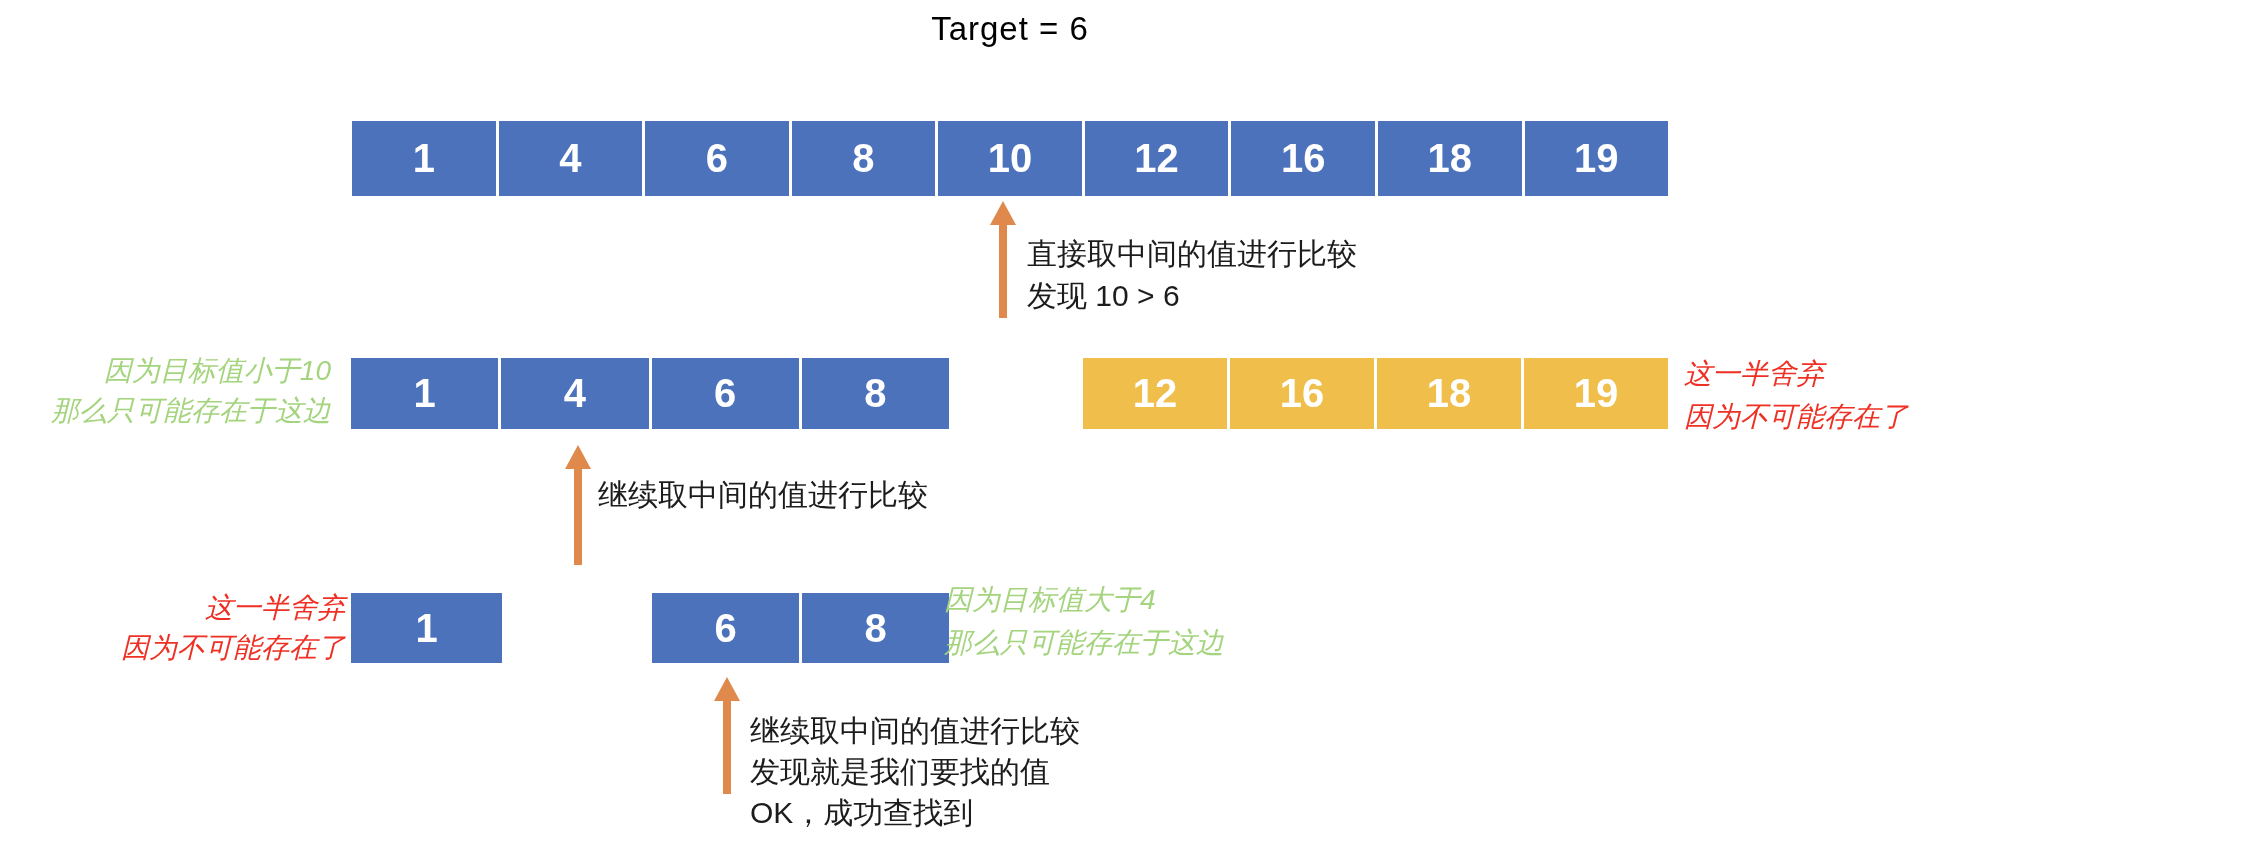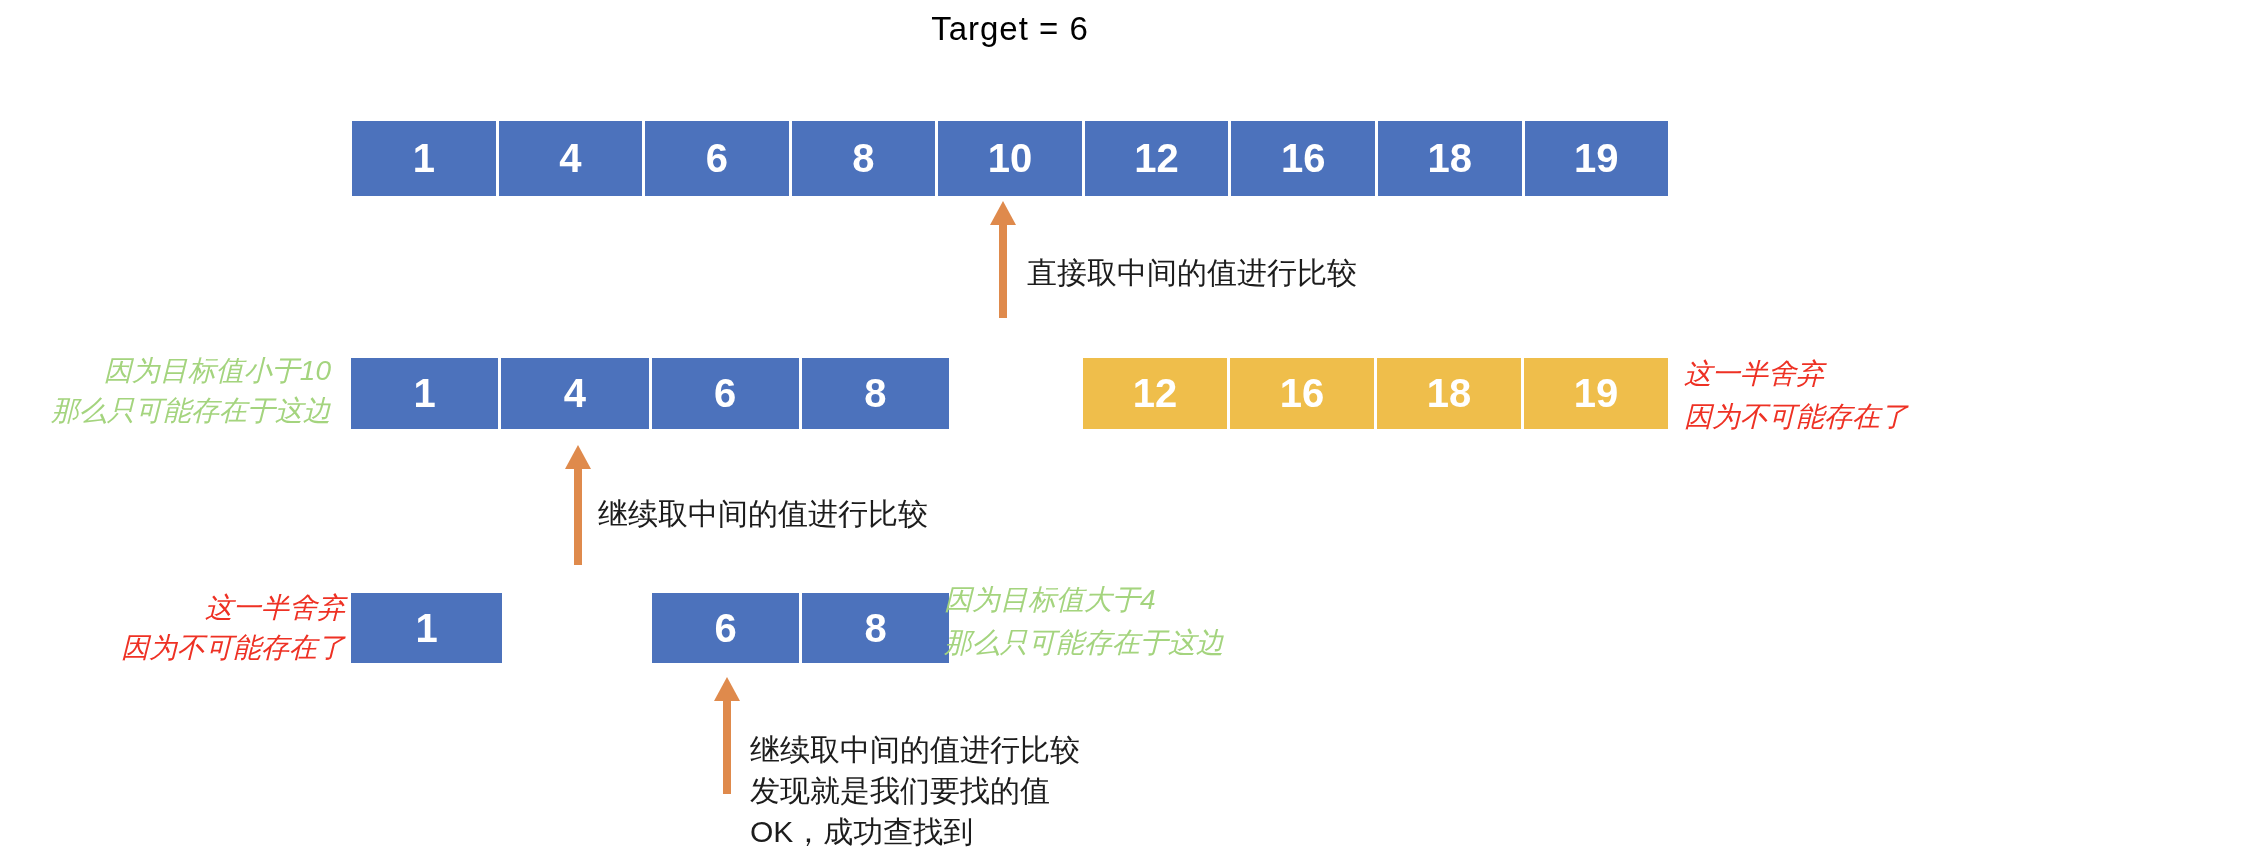--- a/index.html
+++ b/index.html
@@ -52,21 +52,20 @@
     width: 8px;
     flex: 1;
     background: var(--orange, #DF8A4C);
   }
   .step {
     position: absolute;
     font-size: 30px;
     line-height: 42px;
     color: var(--ink, #1C1C1C);
     white-space: nowrap;
-    margin-top: 19px;
   }
   .note {
     position: absolute;
     font-size: 28px;
     white-space: nowrap;
     font-style: italic;
   }
   .note.green { color: var(--green, #A4D47E); }
   .note.red   { color: var(--red, #EE3124); }
   .note div, .step div { display: block; }
@@ -90,20 +89,21 @@
     <div class="cell blue">19</div>
   </div>
 
   <div class="arrow" style="left:990px; top:201px; height:117px;">
     <div class="head"></div>
     <div class="shaft"></div>
   </div>
 
   <div class="step" style="left:1027px; top:233px;">
     <div>直接取中间的值进行比较</div>
+    <div>发现 10 &gt; 6</div>
   </div>
 
   <div class="cell-row" style="left:351px; top:358px; width:598px; height:71px;">
     <div class="cell blue">1</div>
     <div class="cell blue">4</div>
     <div class="cell blue">6</div>
     <div class="cell blue">8</div>
   </div>
 
   <div class="cell-row" style="left:1083px; top:358px; width:585px; height:71px;">

